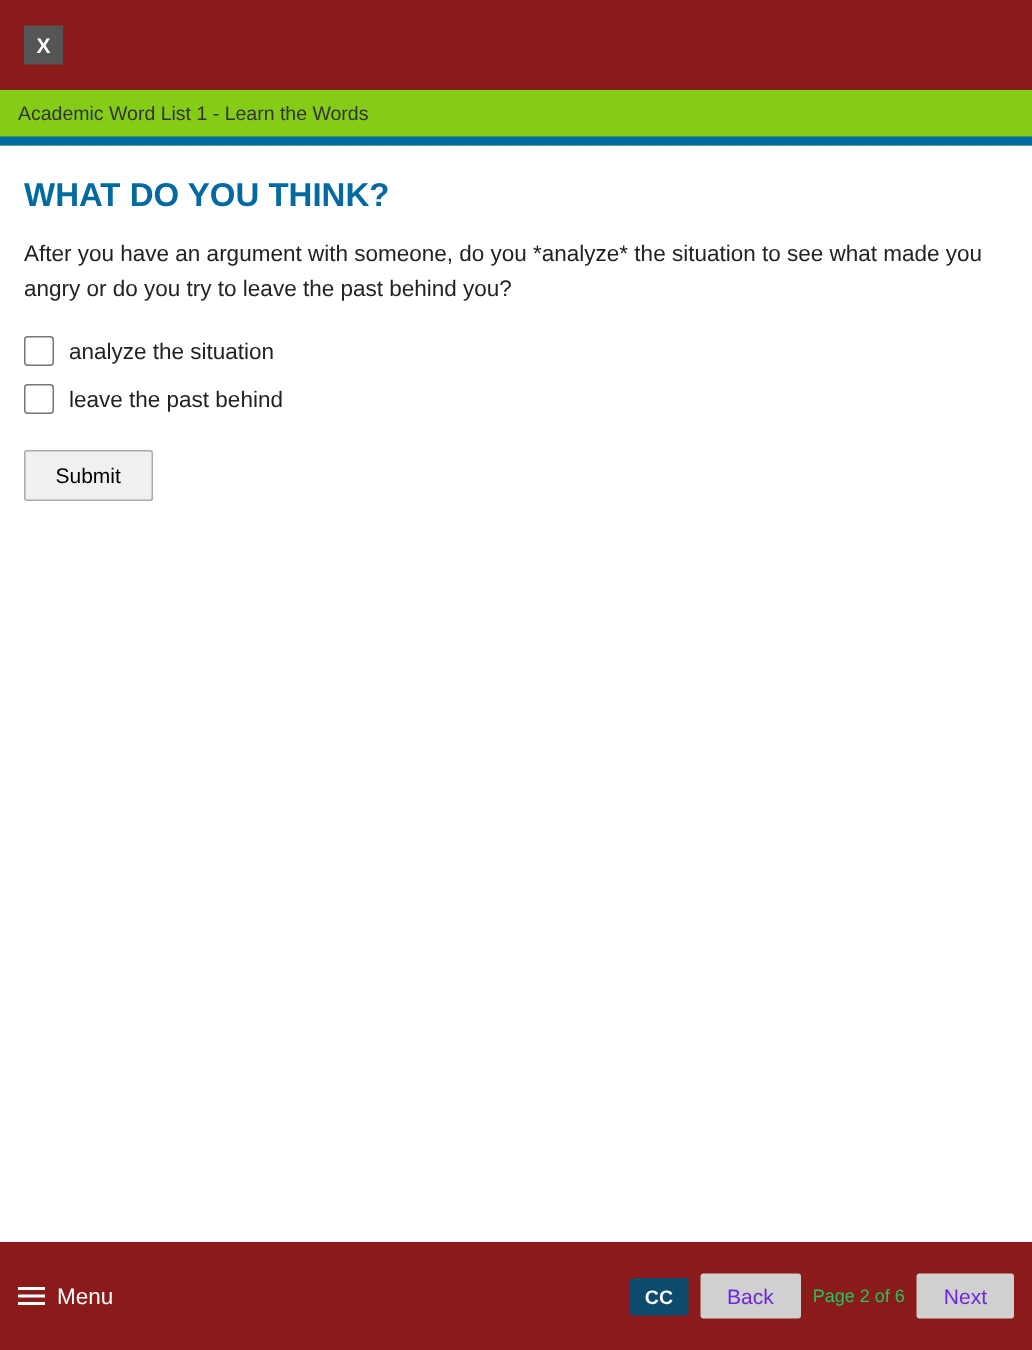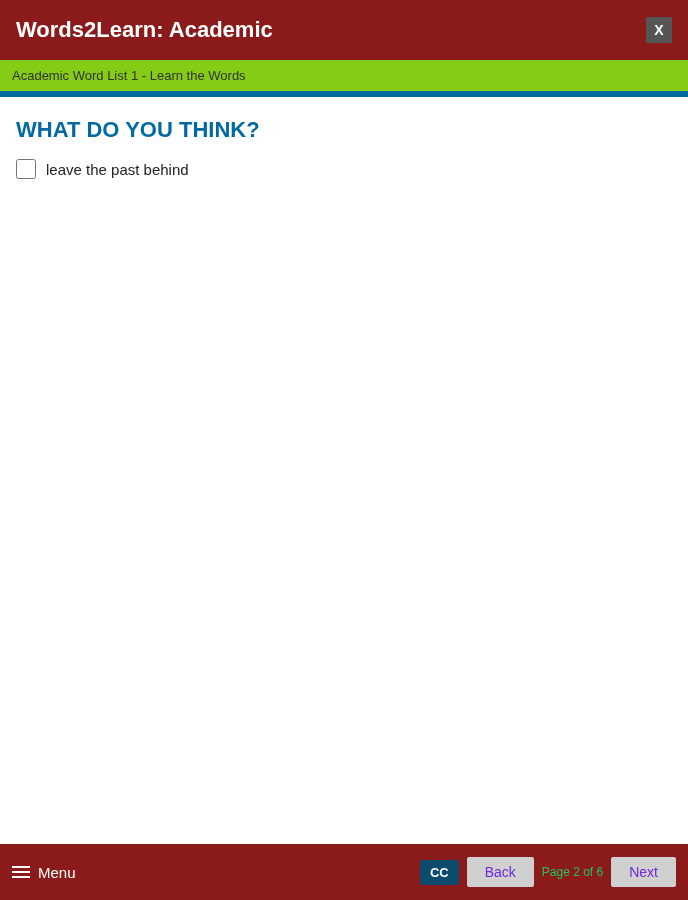--- a/index.html
+++ b/index.html
@@ -108,21 +108,21 @@
       border: 1px solid #aaa;
       padding: 8px 20px;
       font-size: 14px;
       cursor: pointer;
       border-radius: 2px;
     }
 
     
     .footer {
       background-color: #8b1a1a;
-      height: 56px;
+      height: 72px;
       position: absolute;
       bottom: 0;
       left: 0;
       right: 0;
       display: flex;
       align-items: center;
       justify-content: space-between;
       padding: 0 12px;
     }
 
@@ -182,38 +182,43 @@
 
     .page-indicator {
       color: #22c55e;
       font-size: 12px;
     }
   </style>
 </head>
 <body>
 
 <div class="header">
-  <span class="header-title">Words2Learn: Academic</span>
   <button class="close-btn">X</button>
 </div>
 
 <div class="breadcrumb">
   <span>Academic Word List 1 - Learn the Words</span>
 </div>
 
 <div class="main-content">
   <h2 class="section-title">WHAT DO YOU THINK?</h2>
+  <p class="question-text">After you have an argument with someone, do you *analyze* the situation to see what made you angry or do you try to leave the past behind you?</p>
 
   <ul class="option-list">
+    <li class="option-item">
+      <input type="checkbox" id="opt1" style="">
+      <label for="opt1">analyze the situation</label>
+    </li>
     <li class="option-item">
       <input type="checkbox" id="opt2" style="">
       <label for="opt2">leave the past behind</label>
     </li>
   </ul>
 
+  <button class="submit-btn">Submit</button>
 </div>
 
 <div class="footer">
   <div class="footer-left">
     <div class="menu-icon">
       <span></span>
       <span></span>
       <span></span>
     </div>
     <span class="menu-label">Menu</span>

